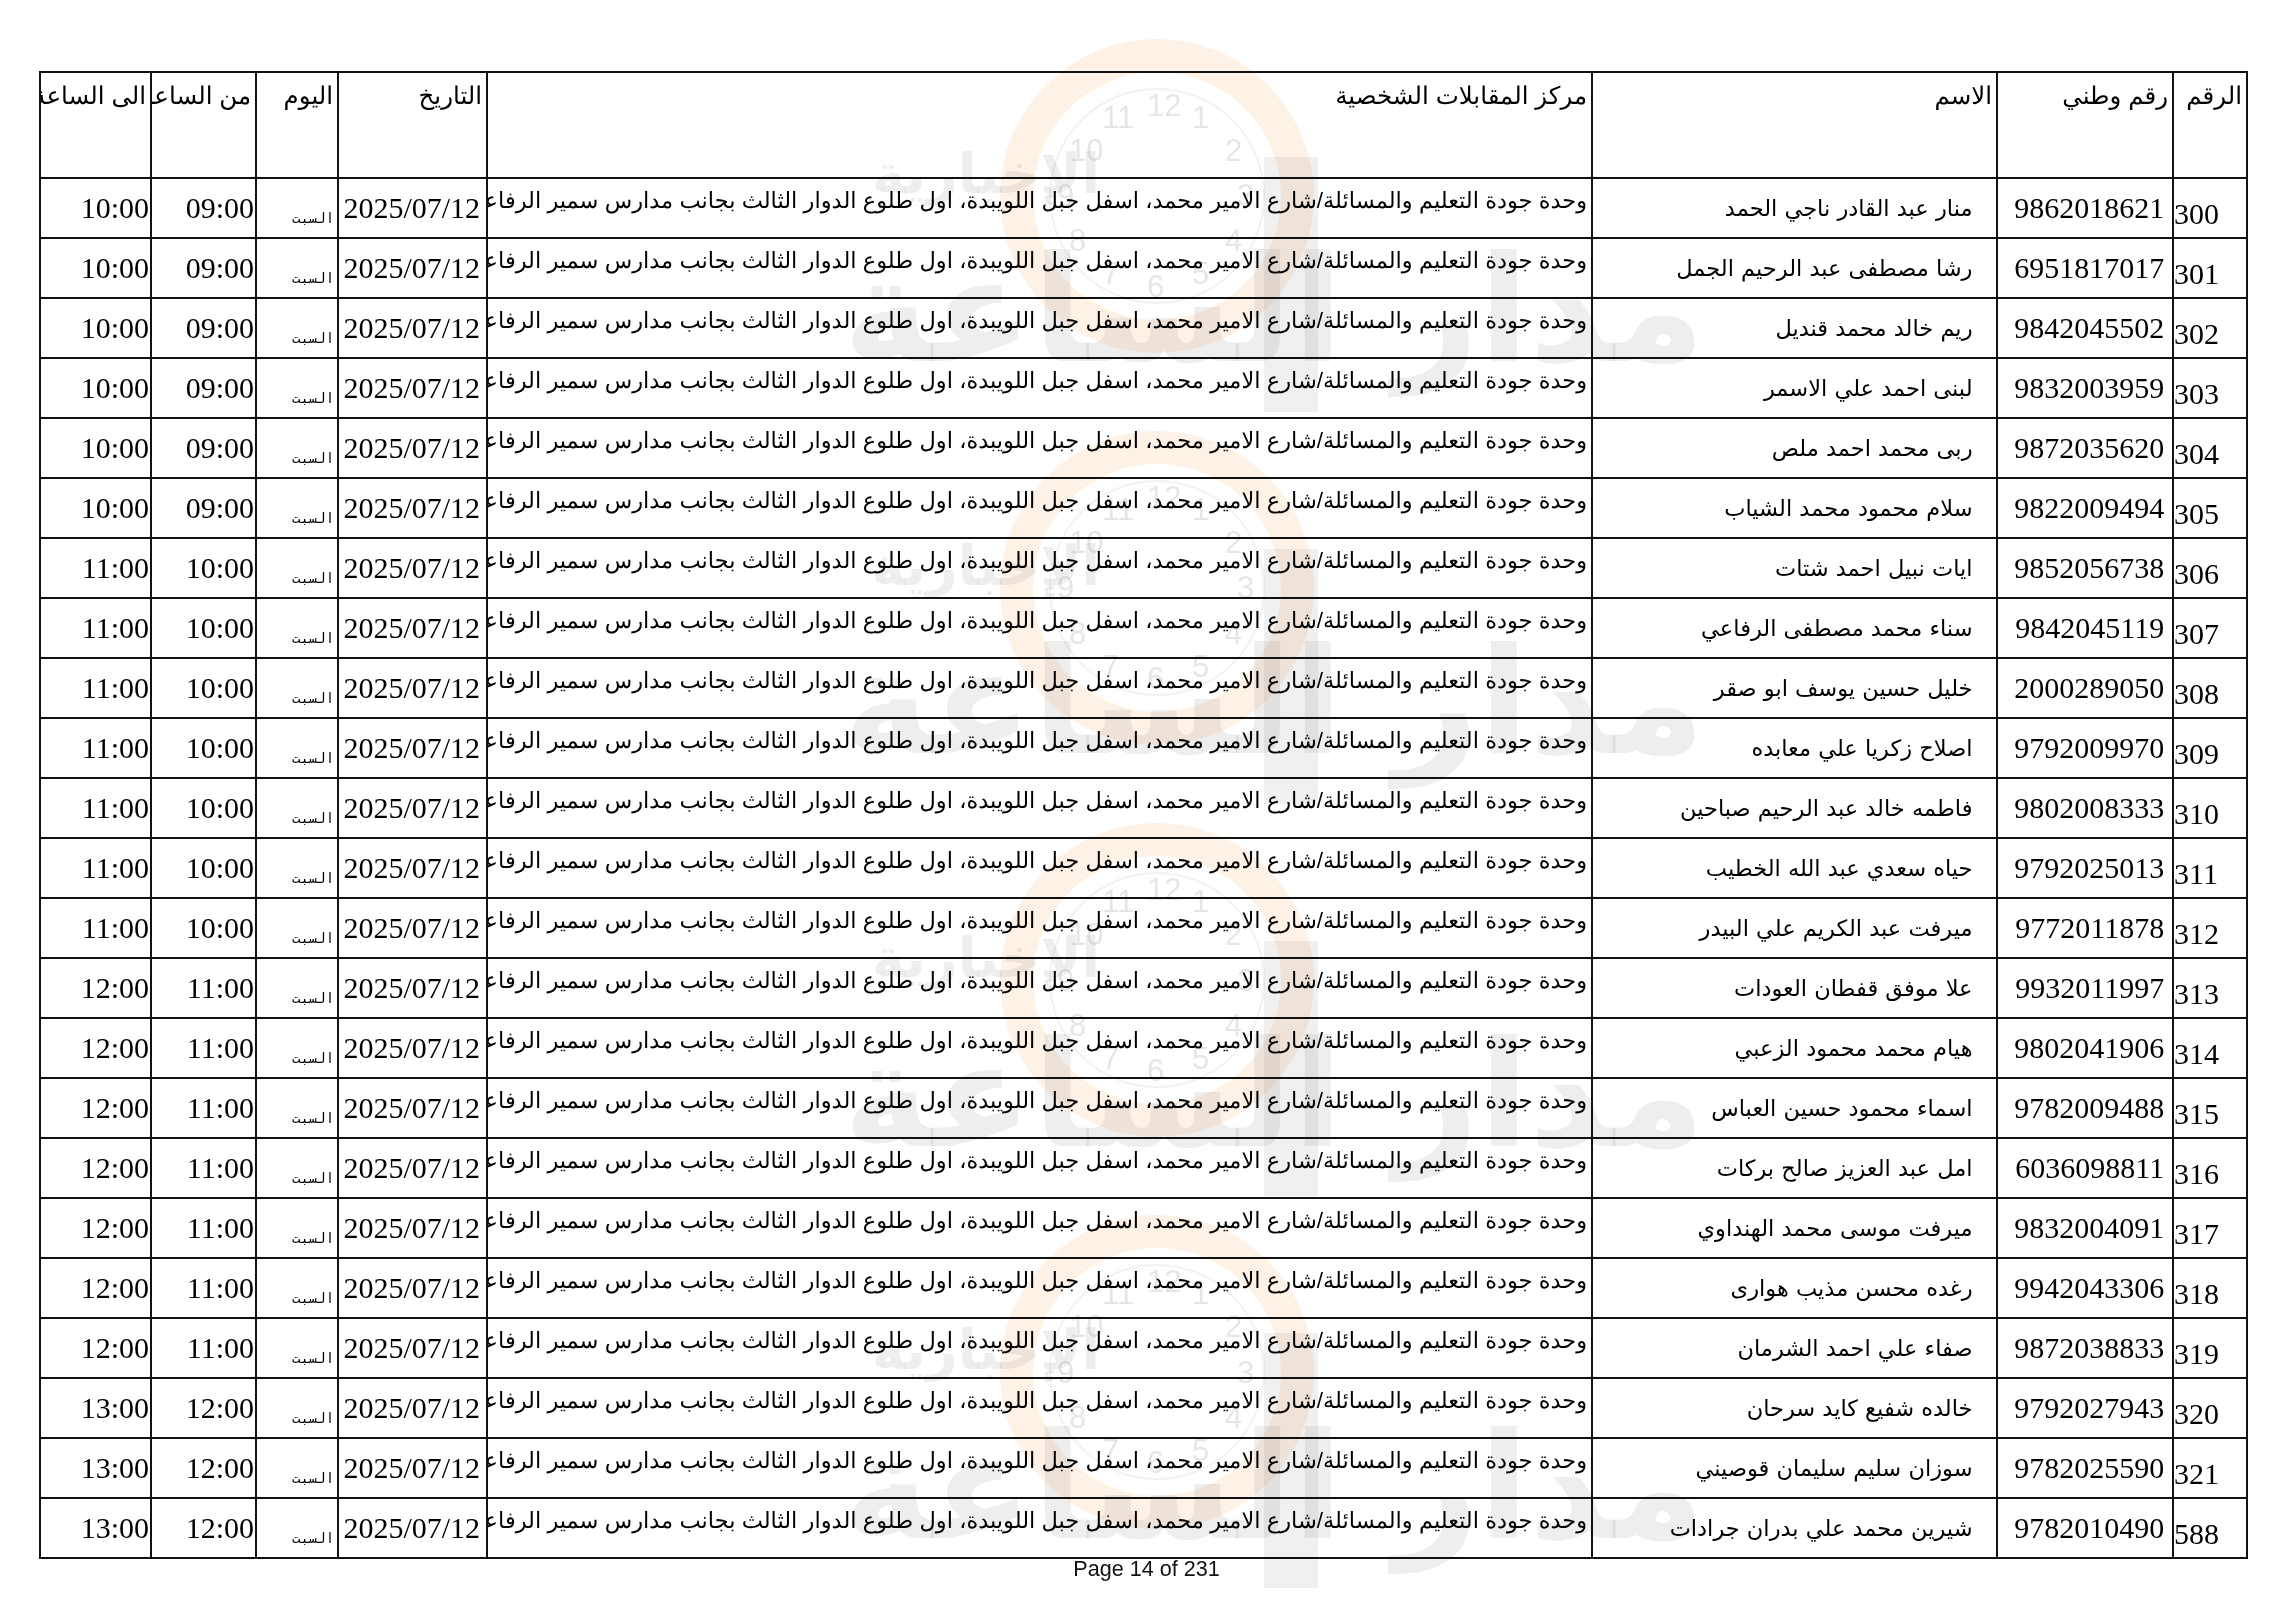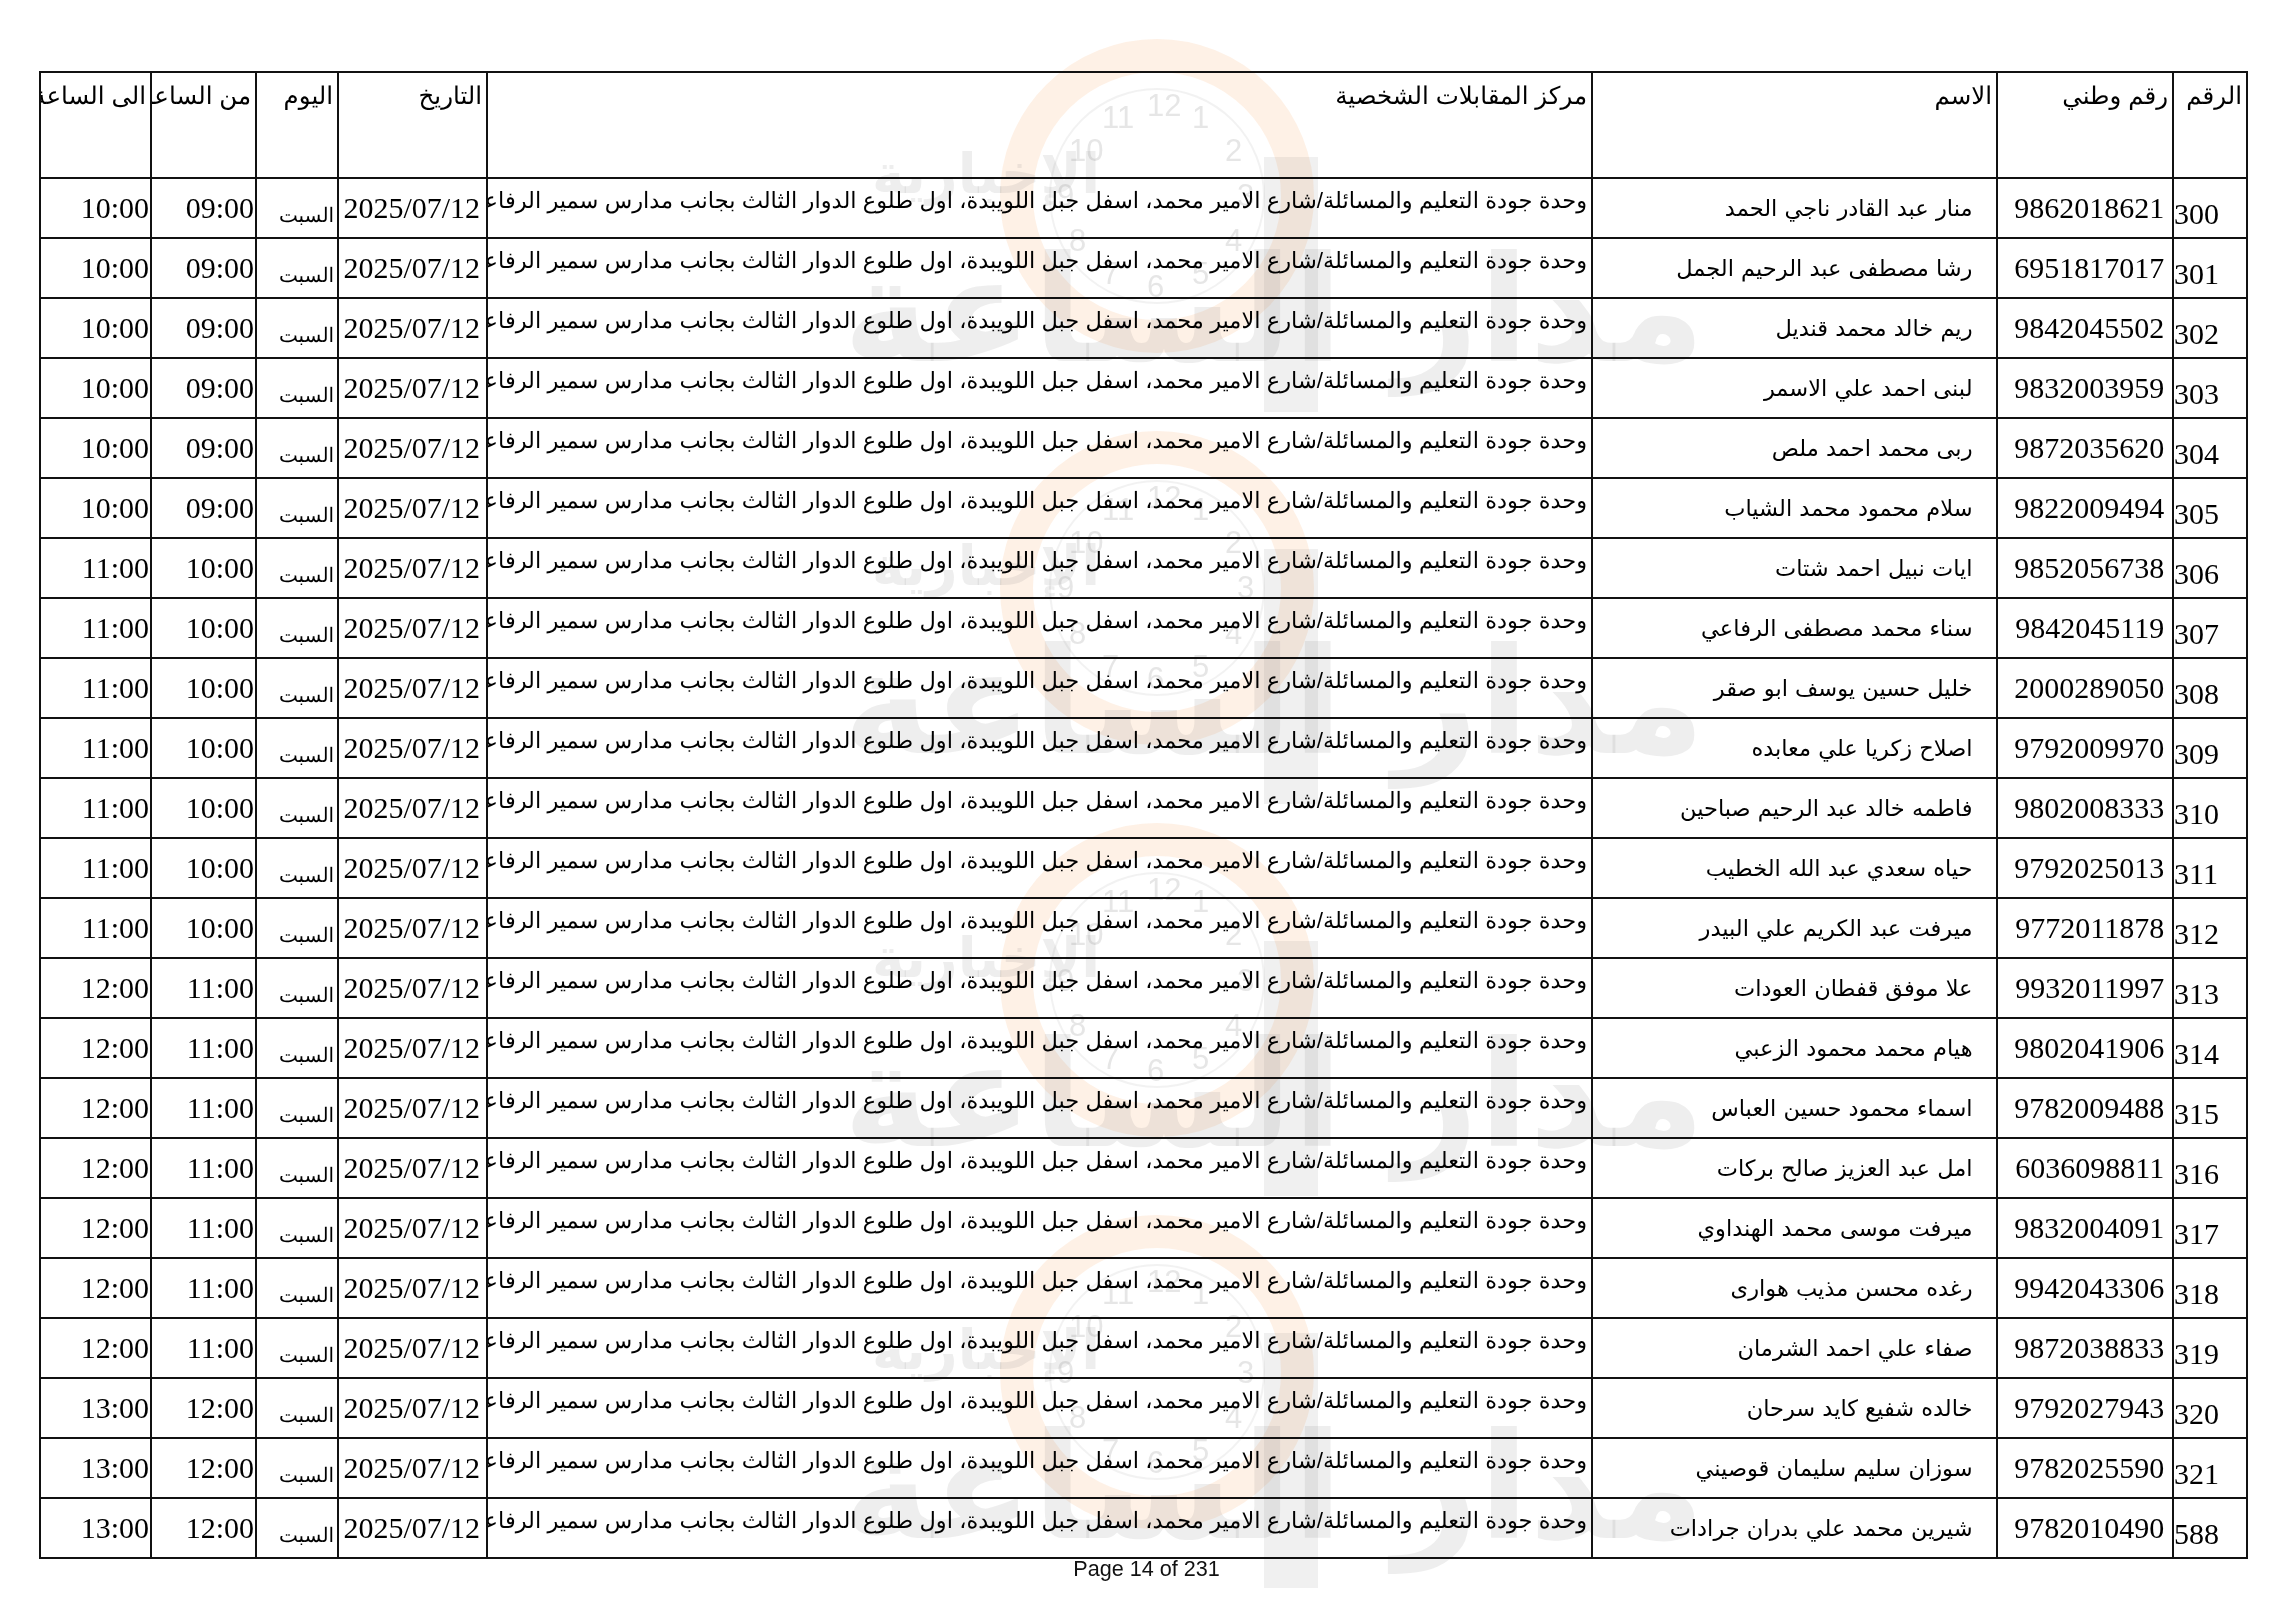--- a/index.html
+++ b/index.html
@@ -25,21 +25,21 @@
   .c-date { width: 149px; }
   .c-day { width: 82px; }
   .c-from { width: 105px; }
   .c-to { width: 111px; }
 
   td.num { font-size: 30px; text-align: left; vertical-align: bottom; padding: 0 5.9px 5.9px 0; }
   td.nid { font-size: 30px; text-align: right; vertical-align: middle; padding-right: 7.8px; }
   td.name { font-family: "DejaVu Sans", sans-serif; font-size: 22.5px; text-align: right; vertical-align: middle; padding-right: 23.5px; }
   td.addr { font-family: "Liberation Sans", sans-serif; font-size: 22.5px; text-align: right; vertical-align: top; padding: 7.8px 3.9px 0 0; letter-spacing: -0.3px; }
   td.date { font-size: 30px; text-align: right; vertical-align: middle; padding-right: 5.9px; }
-  td.day { font-family: Liberation Serif, serif; font-size: 20px; text-align: right; vertical-align: bottom; padding: 0 2.9px 9.8px 0; }
+  td.day { font-family: Liberation Mono, monospace; font-size: 14px; text-align: right; vertical-align: bottom; padding: 0 2.9px 9.8px 0; }
   td.time { font-size: 30px; text-align: right; vertical-align: middle; padding-right: 1px; direction: ltr; }
 
   .footer { position: absolute; left: 0; width: 2293px; top: 1556px; text-align: center; font-family: "Liberation Sans", sans-serif; font-size: 21.6px; color: #111; }
   .footer span { position: relative; left: 0px; }
 </style>
 </head>
 <body>
 
 <div class="wm" id="wm-layer">
     <div class="wm-ring" style="left: 1000px; top: 39px; width: 314px; height: 314px;"></div>

